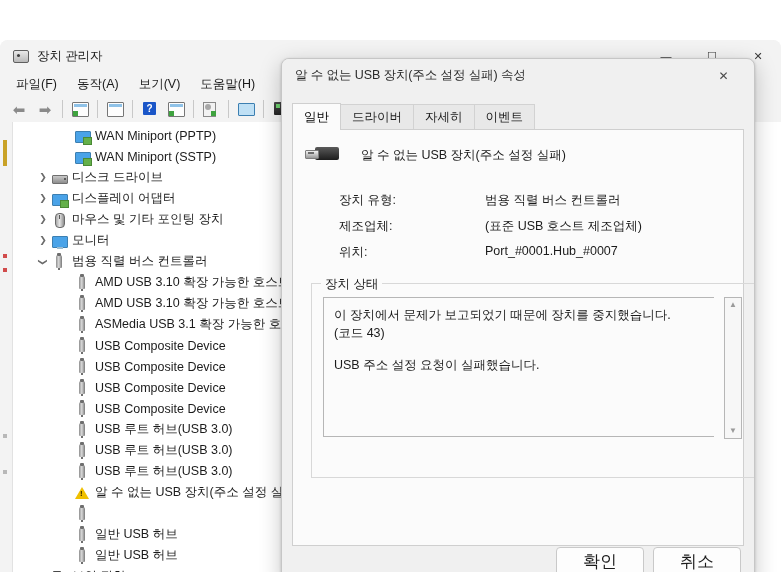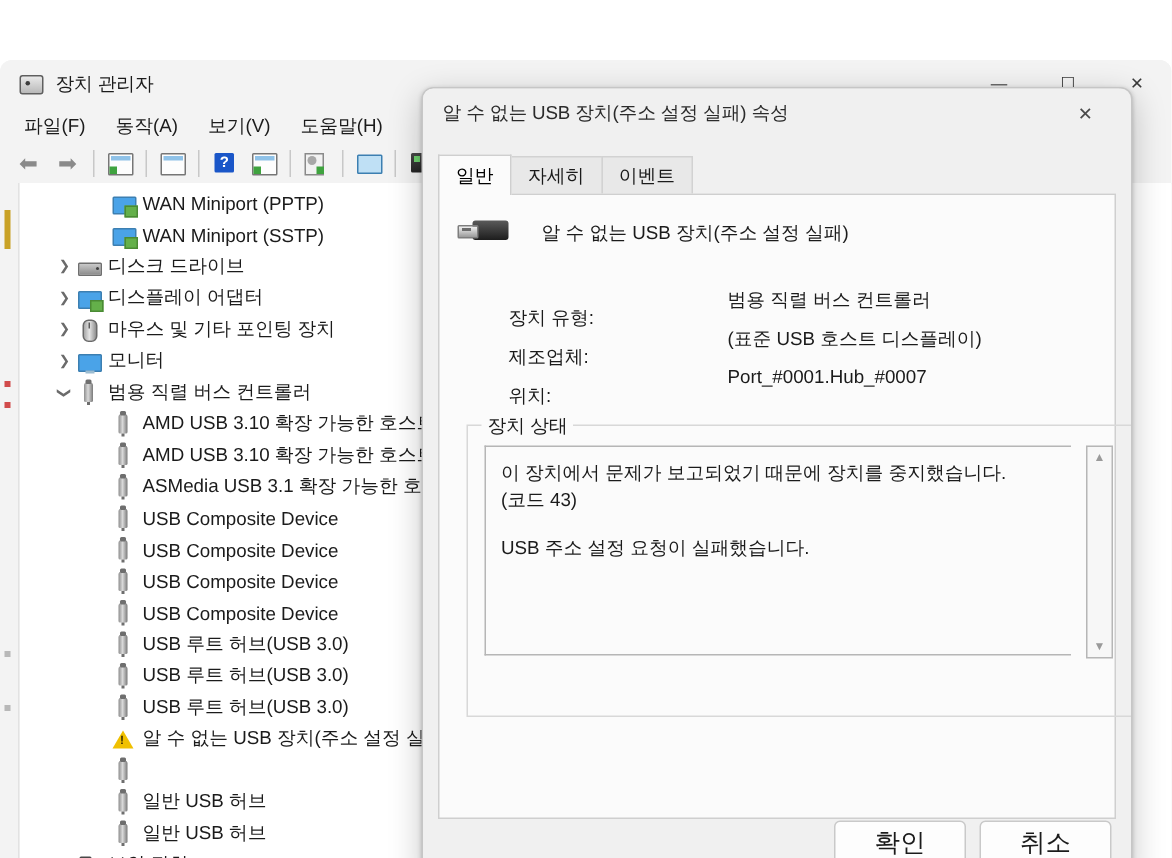--- a/index.html
+++ b/index.html
@@ -148,21 +148,21 @@
     position: absolute; left: 12px; top: 14px; display: flex; align-items: center;
   }
   .usb-plug { width: 34px; height: 22px; position: relative; flex: none; }
   .dev-head-name {
     margin-left: 22px; font-size: 12.5px; color: #1b1b1b;
   }
 
   .proprow {
     position: absolute; font-size: 12.5px; color: #1b1b1b;
   }
-  .proprow .k { position: absolute; left: 0; top: 12px; white-space: nowrap; }
+  .proprow .k { position: absolute; left: 0; top: 0; white-space: nowrap; }
   .proprow .v { position: absolute; left: 146px; top: 0; white-space: nowrap; }
 
   .groupbox {
     position: absolute; left: 18px; top: 153px; width: 414px; height: 193px;
     border: 1px solid #d8d8d8;
     padding-left: 28px;
   }
   .groupbox-legend {
     position: absolute; left: 9px; top: -8px; background: #fbfbfb;
     padding: 0 4px; font-size: 12.5px; color: #1b1b1b;
@@ -596,41 +596,42 @@
 
   <div class="dlg">
 
     <div class="dlg-titlebar">
       <span class="dlg-title">알 수 없는 USB 장치(주소 설정 실패) 속성</span>
       <span class="dlg-close">✕</span>
     </div>
 
     <div class="tabstrip">
       <span class="tab active">일반</span>
+      <span class="tab">드라이버</span>
       <span class="tab">자세히</span>
       <span class="tab">이벤트</span>
     </div>
 
     <div class="tabpanel">
 
       <div class="dev-head">
         <span class="usb-plug">
           <span class="plug-body"></span>
             <span class="plug-metal"></span>
         </span>
         <span class="dev-head-name">알 수 없는 USB 장치(주소 설정 실패)</span>
       </div>
 
       <div class="proprow" style="left:46px; top:62px;">
         <span class="k">장치 유형:</span>
         <span class="v">범용 직렬 버스 컨트롤러</span>
       </div>
       <div class="proprow" style="left:46px; top:88px;">
         <span class="k">제조업체:</span>
-        <span class="v">(표준 USB 호스트 디스플레이)</span>
+        <span class="v">(표준 USB 호스트 제조업체)</span>
       </div>
       <div class="proprow" style="left:46px; top:114px;">
         <span class="k">위치:</span>
         <span class="v">Port_#0001.Hub_#0007</span>
       </div>
 
       <div class="groupbox">
         <span class="groupbox-legend">장치 상태</span>
 
         <div class="statusbox">

